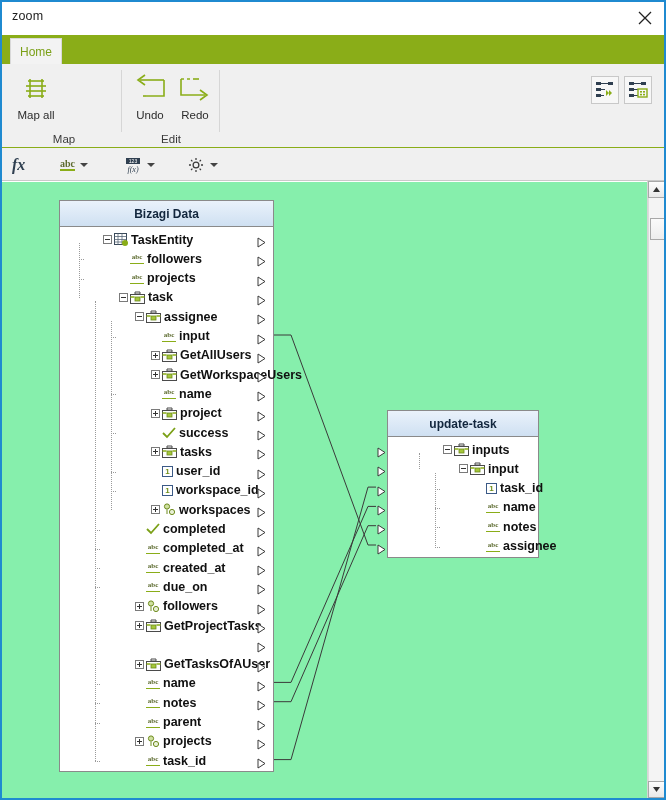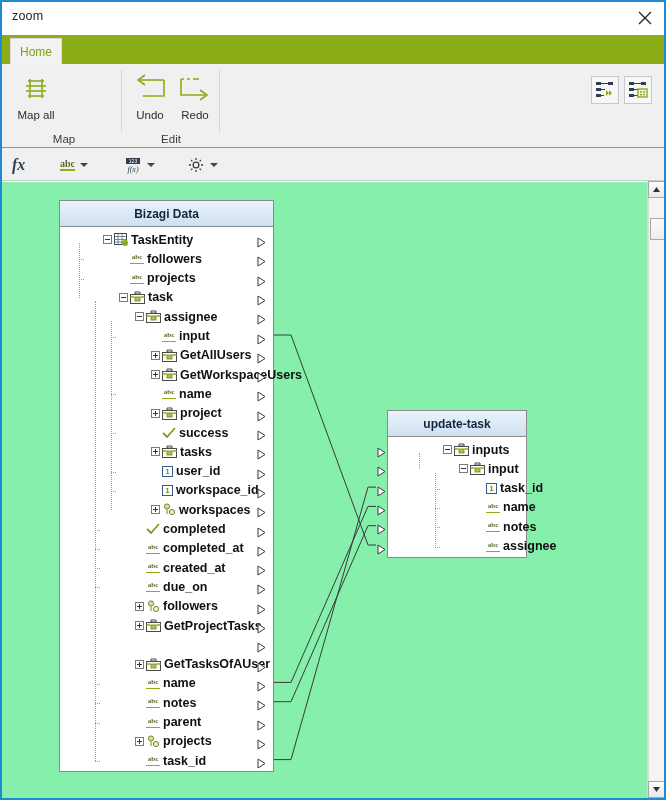--- a/index.html
+++ b/index.html
@@ -653,21 +653,21 @@
             </div>
             <div class="guide-h" style="left: 35px; top: 534.1px; width: 5px;"></div>
             <div class="port" style="top: 528.1px; left: 197px;"><svg width="9" height="11" viewBox="0 0 9 11">
                 <path d="M1 1 L8 5.5 L1 10 Z" fill="#ffffff" stroke="#3a3a3a" stroke-width="1"></path>
               </svg></div>
             <div class="guide" style="left: 19px; top: 16.3px; height: 54.6px;"></div>
             <div class="guide" style="left: 35px; top: 74.2px; height: 459.9px;"></div>
             <div class="guide" style="left: 51px; top: 93.5px; height: 189.7px;"></div>
           </div>
       </div>
-      <div id="target-panel" class="panel" style="left: 385px; top: 228px; width: 140px; height: 147.8px;">
+      <div id="target-panel" class="panel" style="left: 385px; top: 228px; width: 152px; height: 147.8px;">
         <div class="panel-header">update-task</div>
         <div class="tree" id="target-tree" style="height: 119.8px;">
             <div class="trow" style="top: 3px; left: 20px;">
               <span class="exp"></span>
               <span class="ic ic-obj"><svg width="15" height="13" viewBox="0 0 15 13">
                   <path d="M5 1 h5 v2 h-5 z" fill="none" stroke="#4a4a4a" stroke-width="1"></path>
                   <rect x="0.5" y="3.5" width="14" height="9" fill="#fdfdfd" stroke="#4a4a4a" stroke-width="1"></rect>
                   <rect x="5" y="6" width="5" height="4" fill="#a5c73a" stroke="#6d8a1c" stroke-width="0.8"></rect>
                   <path d="M0.5 6 h4 M10.5 6 h4" stroke="#8aad18" stroke-width="1.6"></path>
                 </svg></span>

